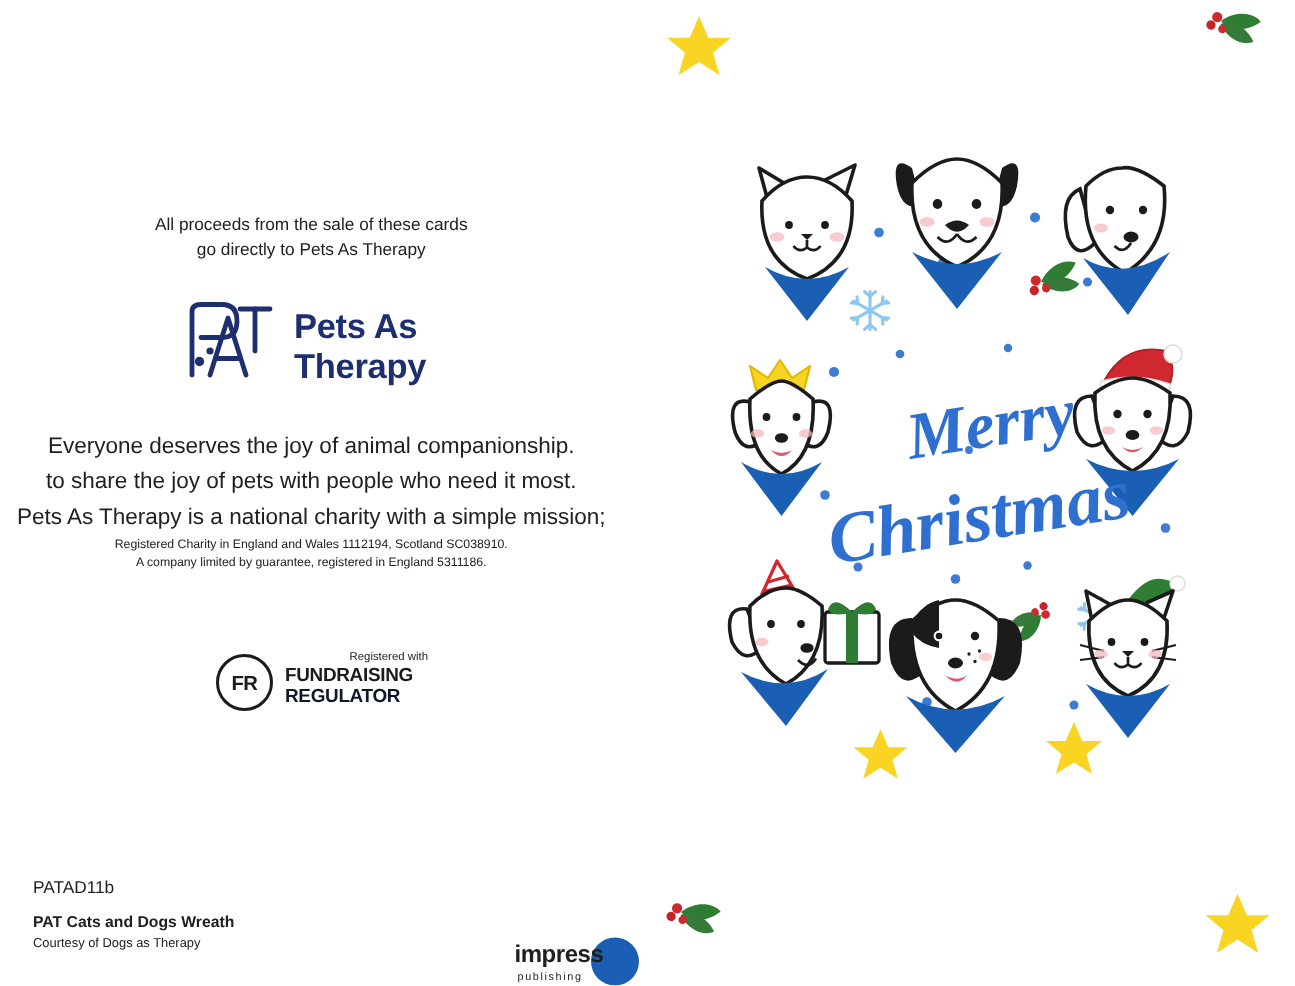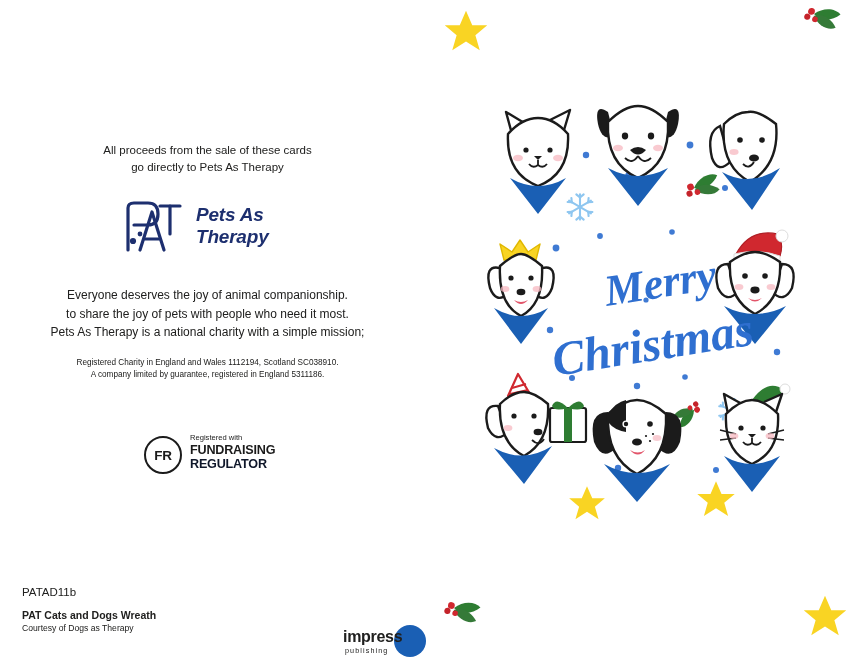--- a/index.html
+++ b/index.html
@@ -39,34 +39,33 @@
     width: 186px; height: 62px;
   }
   .pat-mark {
     position: absolute;
     left: 0; top: 0;
     width: 66px; height: 58px;
   }
   .pat-words {
     position: absolute;
     left: 78px; top: 6px;
-    font-size: 19px;
+    font-size: 23px;
     font-weight: bold;
     line-height: 1.18;
     color: #1d2f6f;
     letter-spacing: -0.2px;
-    font-style: italic;
   }
 
   .mission {
     position: absolute;
     left: 0; top: 286px;
     width: 415px;
     text-align: center;
-    font-size: 12px;
+    font-size: 15px;
     line-height: 1.55;
     color: #20201f;
   }
 
   .charity-reg {
     position: absolute;
     left: 0; top: 357px;
     width: 415px;
     text-align: center;
     font-size: 8.2px;
@@ -92,21 +91,21 @@
     font-size: 13.5px;
     font-weight: bold;
     letter-spacing: -0.3px;
     color: #1b1b1b;
   }
   .fr-text {
     position: absolute;
     left: 46px; top: 0px;
     line-height: 1.12;
   }
-  .fr-reg { font-size: 7.6px; color: #1b1b1b; }
+  .fr-reg { font-size: 7.6px; color: #1b1b1b; margin-left: 43px; }
   .fr-fund { font-size: 12.6px; font-weight: bold; letter-spacing: -0.2px; color: #1b1b1b;}
   .fr-regu { font-size: 12.6px; font-weight: bold; letter-spacing: -0.2px; color: #0f172a;}
 
   
   .footer {
     position: absolute;
     left: 22px; top: 586px;
     width: 320px;
   }
   .footer-code {

